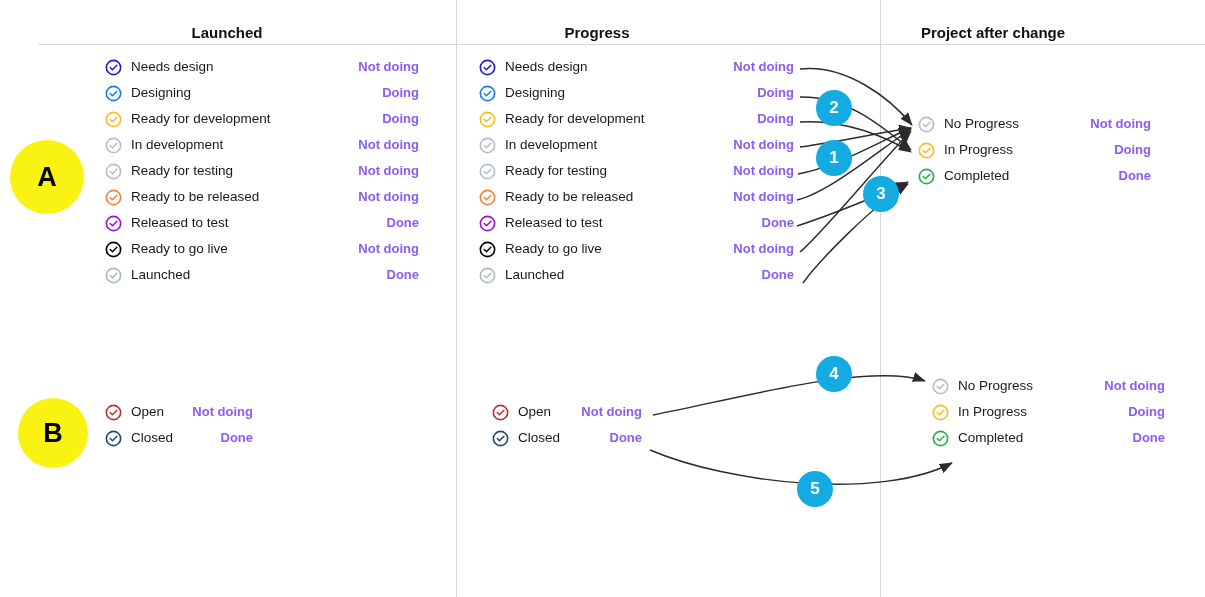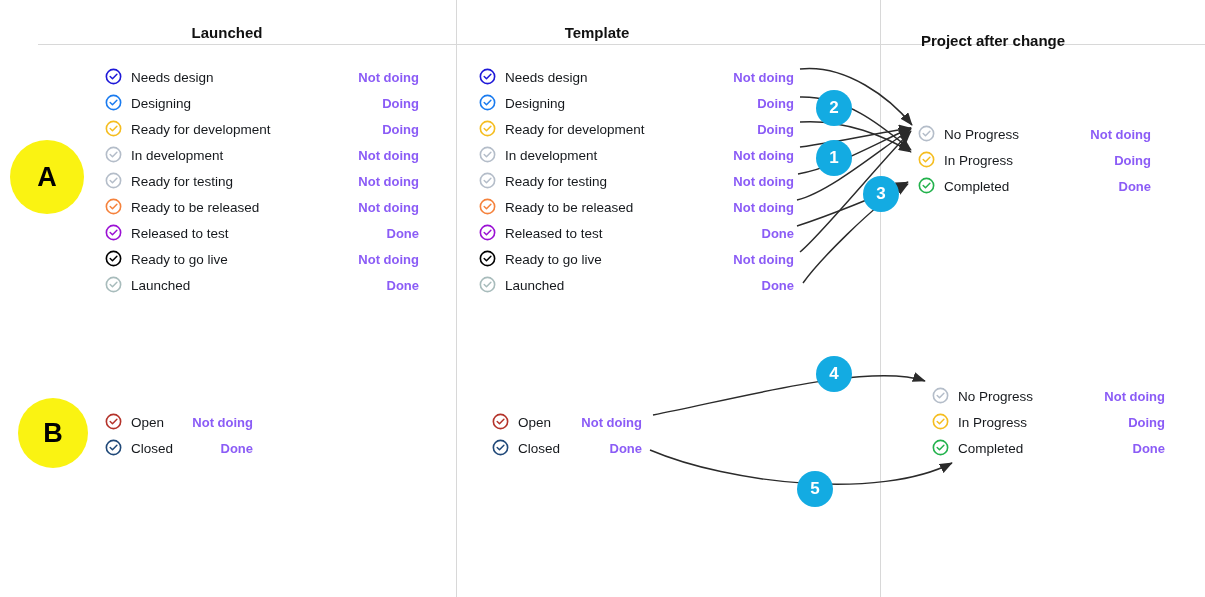--- a/index.html
+++ b/index.html
@@ -52,21 +52,21 @@
     font-weight: bold;
     color: #000000;
     letter-spacing: 0;
   }
   
   .status-list {
     position: absolute;
   }
   .status-row {
     display: flex;
-    align-items: flex-end;
+    align-items: flex-start;
     height: 26px;
     white-space: nowrap;
   }
   .status-icon {
     width: 17px;
     height: 17px;
     flex: 0 0 17px;
     display: block;
   }
   .status-label {
@@ -114,22 +114,22 @@
 
 <div id="page">
 
   <div class="divider-v" style="left:456px;"></div>
   <div class="divider-v" style="left:880px;"></div>
   <div class="divider-h" style="left:38px; top:44px; width:418px;"></div>
   <div class="divider-h" style="left:457px; top:44px; width:423px;"></div>
   <div class="divider-h" style="left:881px; top:44px; width:324px;"></div>
 
   <div class="col-header" style="left:227px; top:24px;">Launched</div>
-  <div class="col-header" style="left:597px; top:24px;">Template</div>
-  <div class="col-header" style="left:993px; top:32px;">Project after change</div>
+  <div class="col-header" style="left:597px; top:24px;">Progress</div>
+  <div class="col-header" style="left:993px; top:24px;">Project after change</div>
 
   <div class="section-badge" style="left:10px; top:140px; width:74px; height:74px;">A</div>
 
   <div class="section-badge" style="left:18px; top:398px; width:70px; height:70px;">B</div>
 
   <div class="status-list" id="a-template" style="left:105px; top:59px; width:314px;">
       <div class="status-row">
         <svg class="status-icon" viewBox="0 0 20 20">
           <circle cx="10" cy="10" r="8.4" fill="none" stroke="#1E18D8" stroke-width="1.9"></circle>
           <path d="M6.1 10.1 L8.8 12.7 L14.0 7.3" fill="none" stroke="#1E18D8" stroke-width="1.7" stroke-linecap="round" stroke-linejoin="round"></path>

